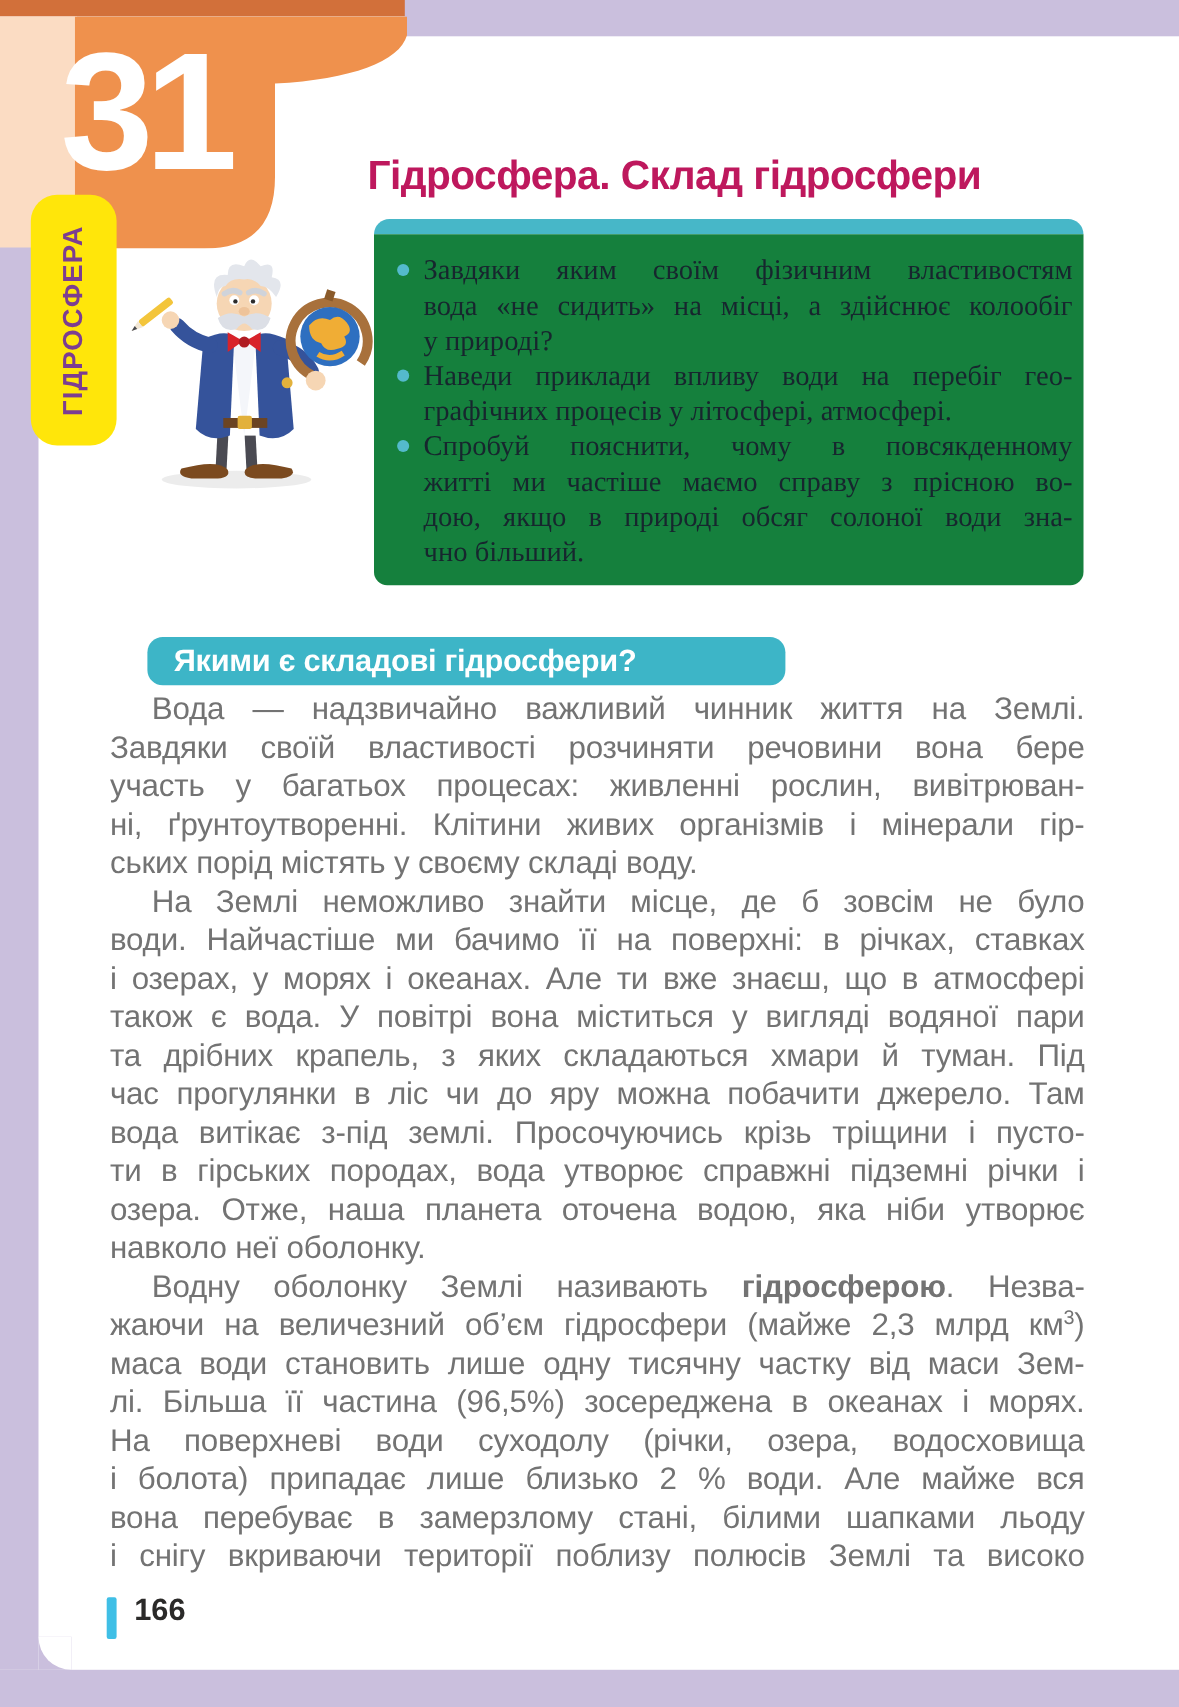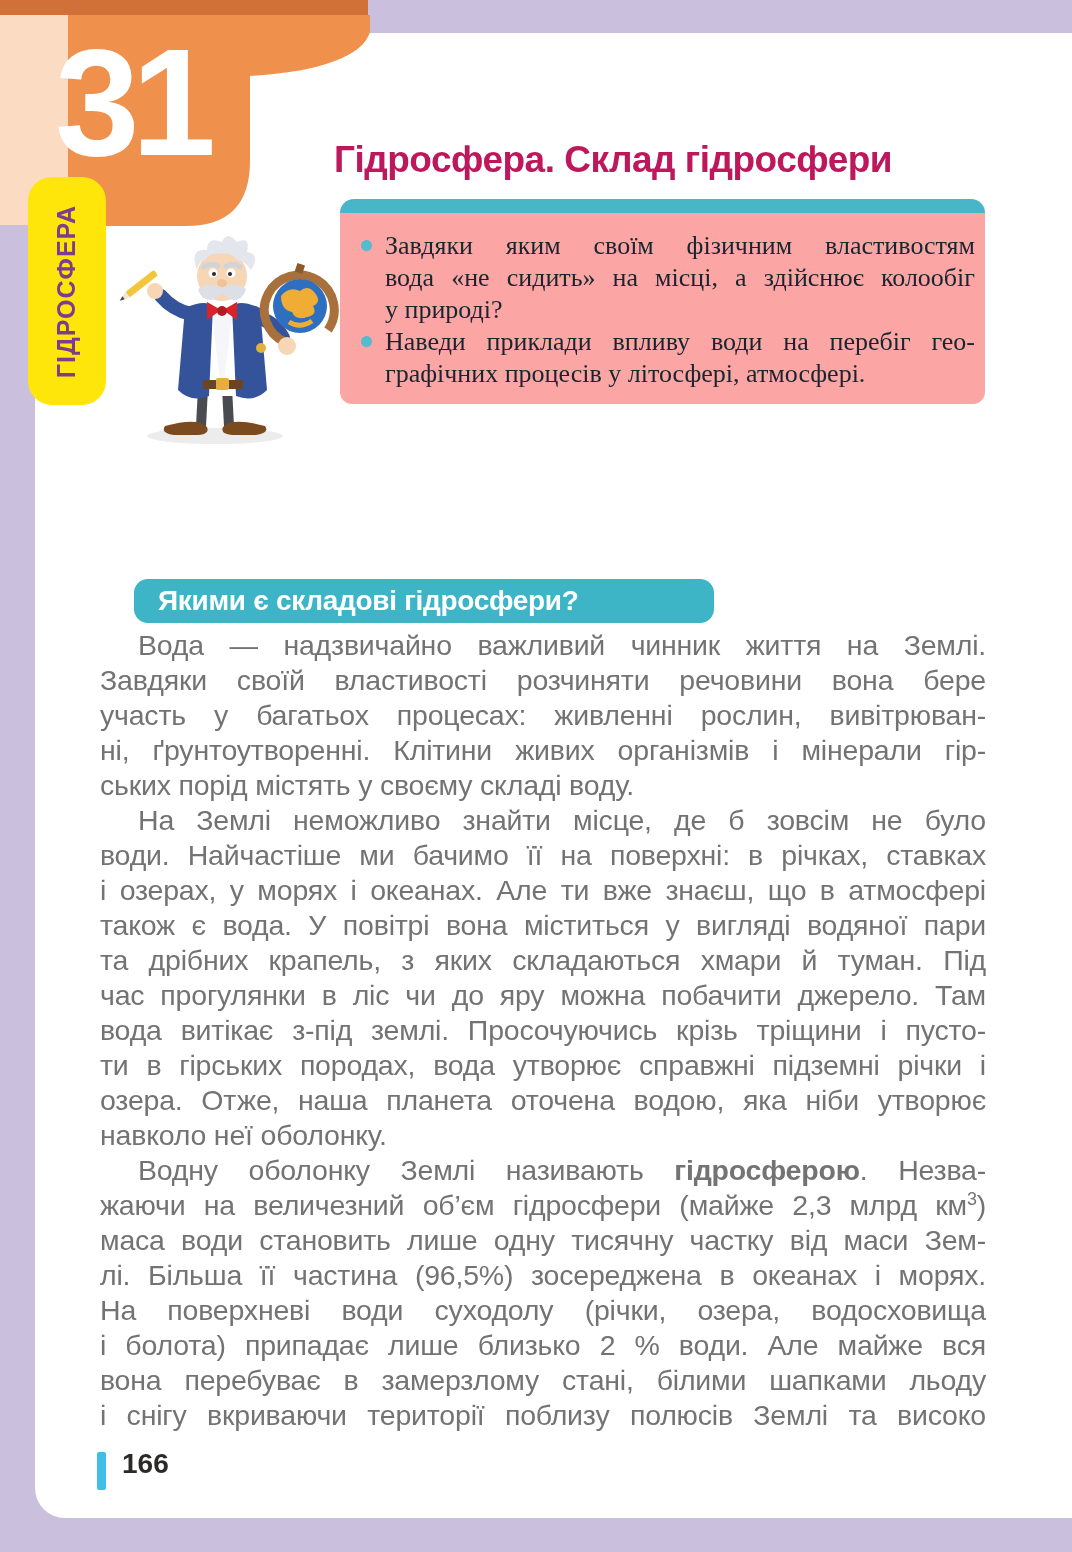--- a/index.html
+++ b/index.html
@@ -22,21 +22,21 @@
   .side-tab{position:absolute;left:28px;top:177px;width:78px;height:228px;background:#ffe60a;
         border-radius:24px;display:flex;align-items:center;justify-content:center;}
   .side-tab span{transform:rotate(-90deg);white-space:nowrap;font-size:25px;font-weight:bold;
         letter-spacing:1px;color:#7c3d91;}
   
   .page-title{position:absolute;left:334px;top:139px;font-size:37px;font-weight:bold;
         letter-spacing:-0.5px;color:#be185d;}
   
   .qbox{position:absolute;left:340px;top:199px;width:645px;}
   .qbox-bar{height:14px;background:#47b7c8;border-radius:14px 14px 0 0;}
-  .qbox-body{background:#fca5a5;border-radius:0 0 12px 12px;padding:17px 10px 14px 12px;}
+  .qbox-body{background:#15803d;border-radius:0 0 12px 12px;padding:17px 10px 14px 12px;}
   .bullet{display:flex;align-items:flex-start;}
   .bullet-dot{flex:0 0 11px;width:11px;height:11px;border-radius:50%;background:#54bacc;
         margin:10px 13px 0 9px;}
   .bullet-lines{flex:1 1 auto;min-width:0;}
   .qline{font-family:"Liberation Serif",serif;font-size:26px;line-height:32px;color:#17262e;
         white-space:nowrap;text-align:justify;text-align-last:justify;}
   .qline.end{text-align-last:left;}
   
   .heading-pill{position:absolute;left:134px;top:579px;width:580px;height:44px;
         background:#3db5c7;border-radius:14px;box-sizing:border-box;padding-left:24px;
@@ -132,20 +132,29 @@
           <div class="qline end">у природі?</div>
         </div>
       </div>
       <div class="bullet">
         <div class="bullet-dot"></div>
         <div class="bullet-lines">
           <div class="qline">Наведи приклади впливу води на перебіг гео-</div>
           <div class="qline end">графічних процесів у літосфері, атмосфері.</div>
         </div>
       </div>
+      <div class="bullet">
+        <div class="bullet-dot"></div>
+        <div class="bullet-lines">
+          <div class="qline">Спробуй пояснити, чому в повсякденному</div>
+          <div class="qline">житті ми частіше маємо справу з прісною во-</div>
+          <div class="qline">дою, якщо в природі обсяг солоної води зна-</div>
+          <div class="qline end">чно більший.</div>
+        </div>
+      </div>
     </div>
   </div>
 
   <div class="heading-pill">Якими є складові гідросфери?</div>
 
   <div class="body-text">
     <div class="bline ind">Вода — надзвичайно важливий чинник життя на Землі.</div>
     <div class="bline">Завдяки своїй властивості розчиняти речовини вона бере</div>
     <div class="bline">участь у багатьох процесах: живленні рослин, вивітрюван-</div>
     <div class="bline">ні, ґрунтоутворенні. Клітини живих організмів і мінерали гір-</div>

